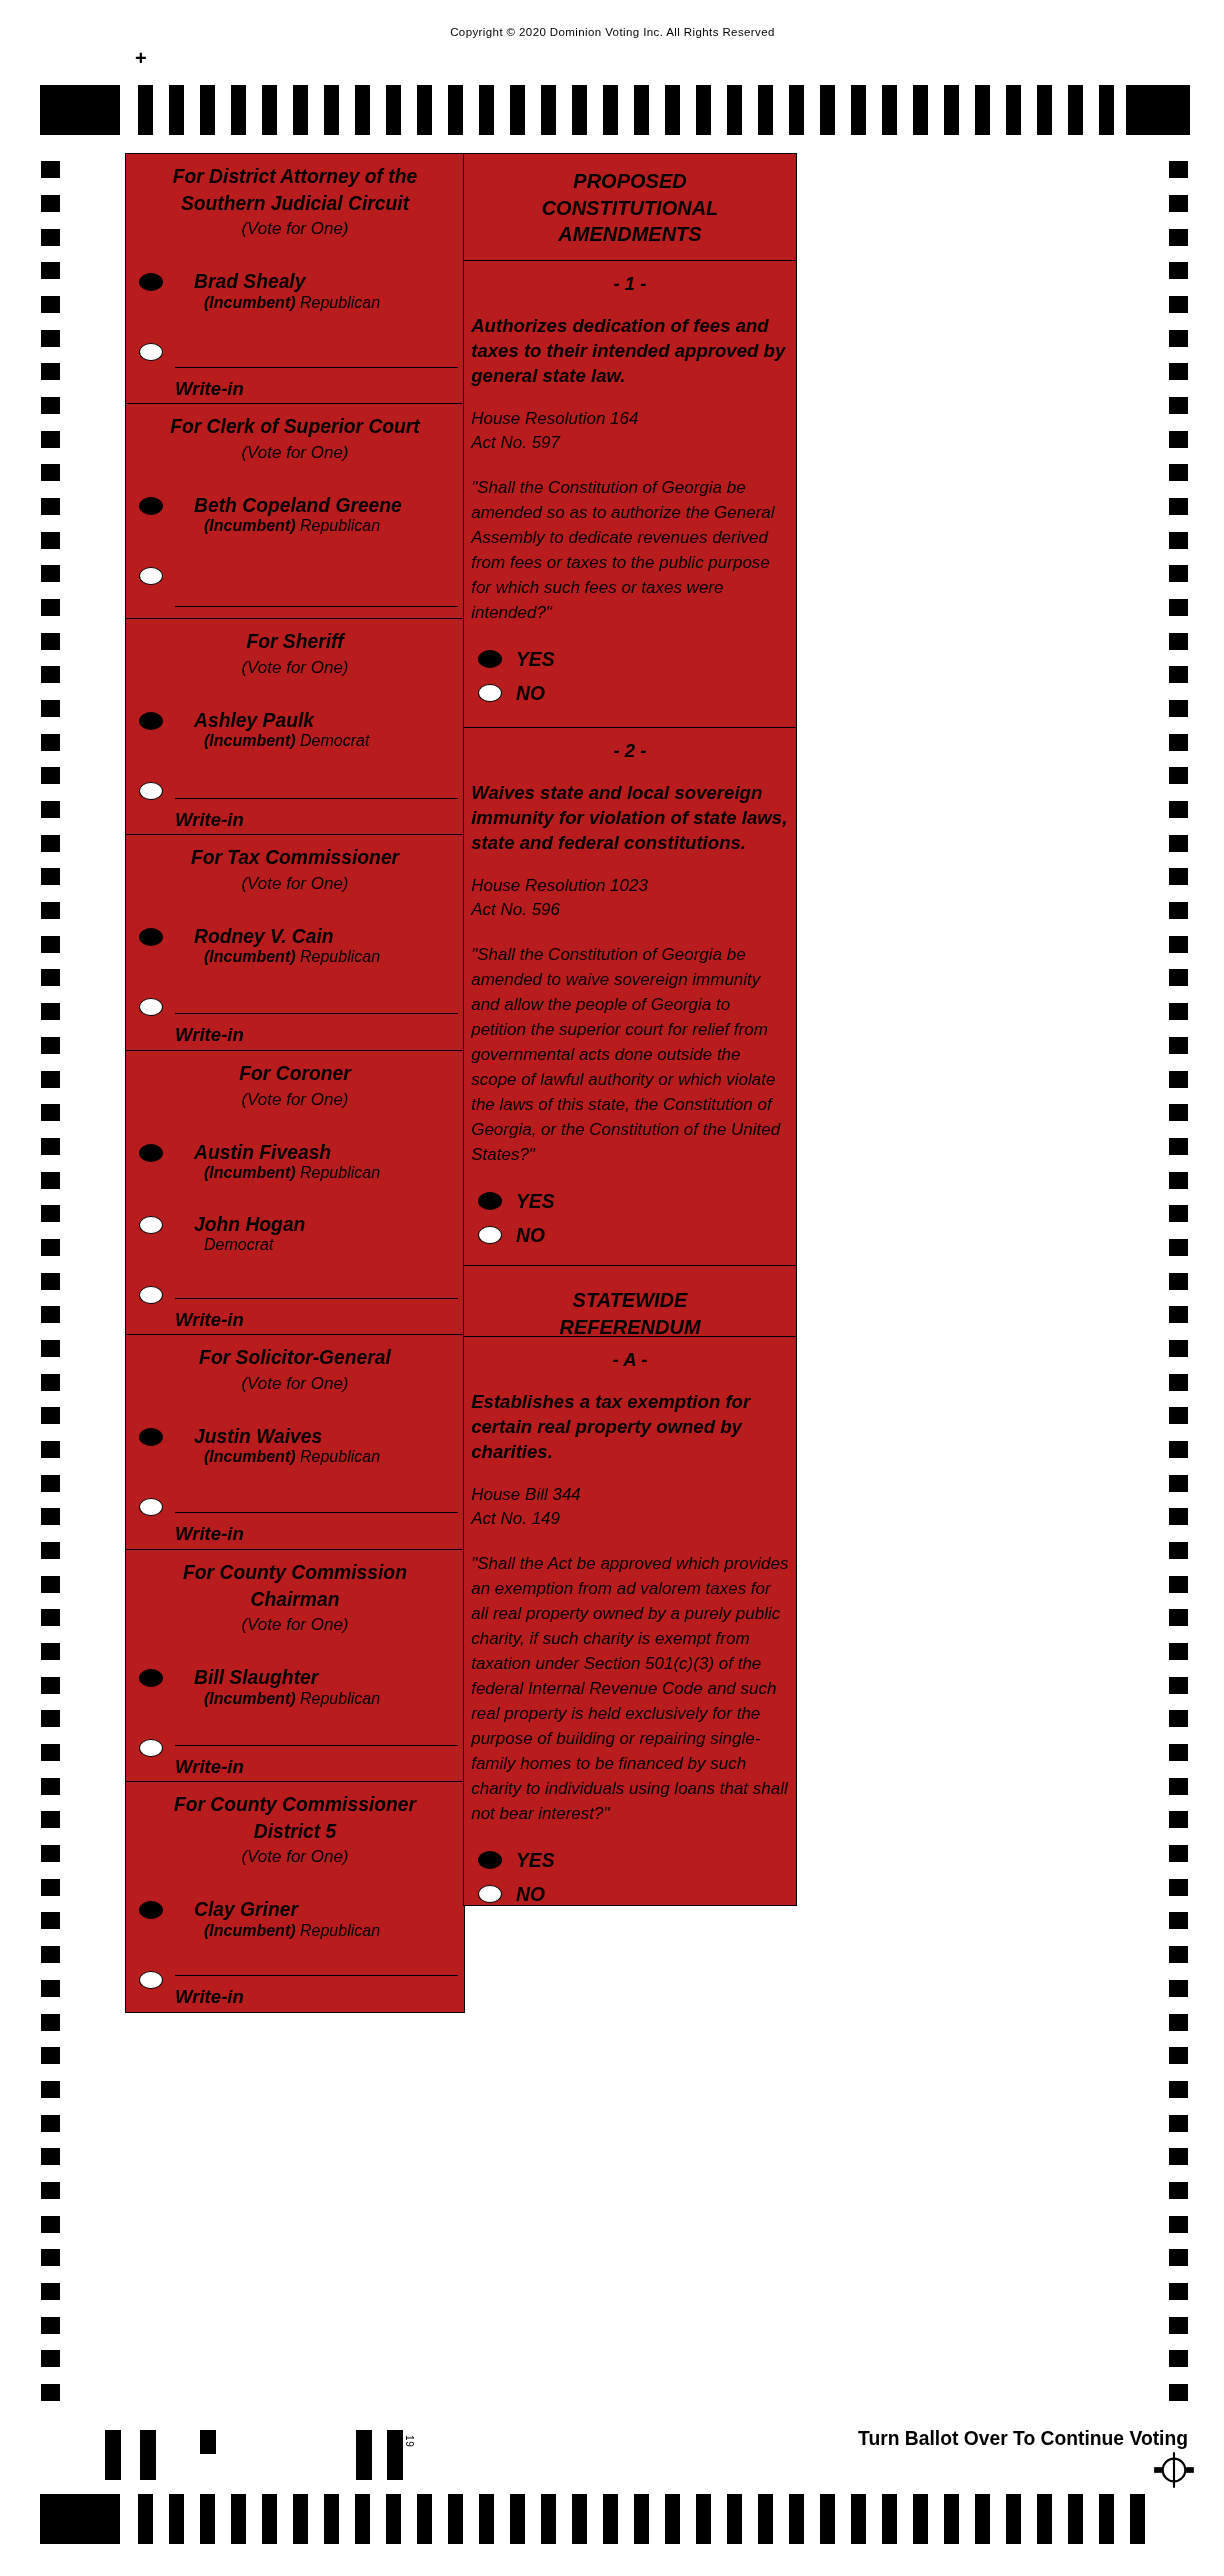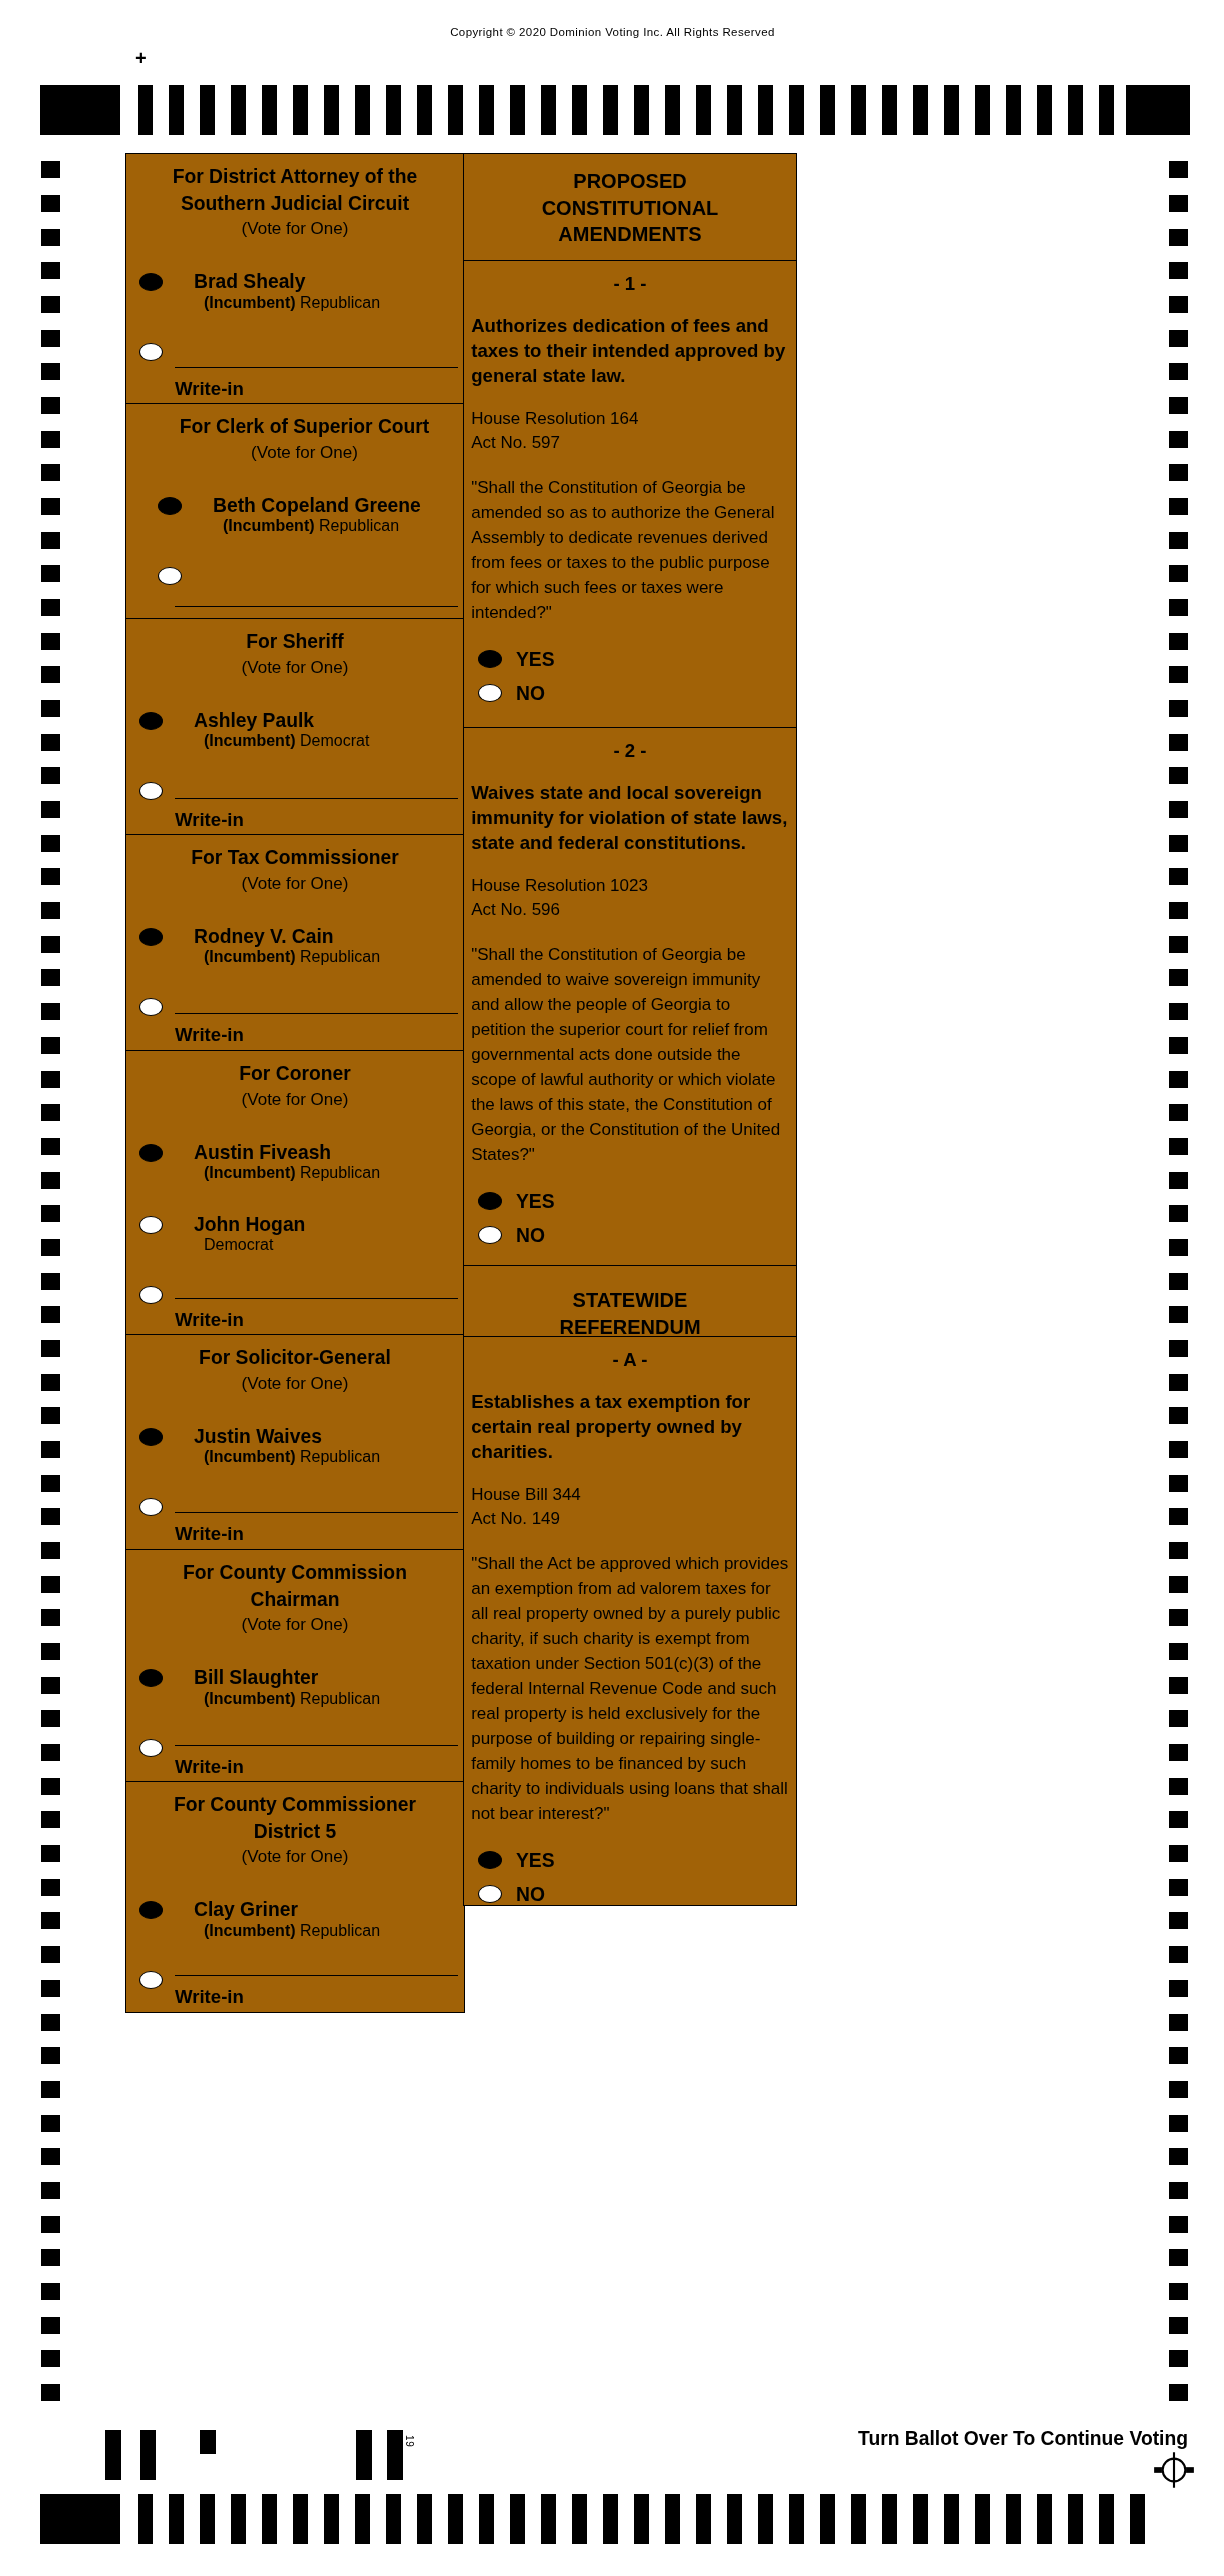--- a/index.html
+++ b/index.html
@@ -6,21 +6,21 @@
   #ballot{
     position:relative;width:1225px;height:2576px;background:#ffffff;
     font-family:"Liberation Sans", sans-serif;color:#000;overflow:hidden;
   }
   .copyright{position:absolute;top:26px;left:0;width:1225px;text-align:center;
     font-size:11.5px;letter-spacing:0.4px;}
   .plusmark{position:absolute;left:135px;top:47px;font-size:20px;font-weight:bold;}
   .band-block{position:absolute;background:#000;}
   .band-bars{position:absolute;background:repeating-linear-gradient(90deg,#000 0px,#000 15px,#fff 15px,#fff 31px);}
   .side-mark{position:absolute;width:18.6px;height:16.5px;background:#000;}
-  .cbox{position:absolute;border:1.4px solid #000;box-sizing:border-box;background:#a16207;}
+  .cbox{position:absolute;border:1.4px solid #000;box-sizing:border-box;background:#b91c1c;font-style:italic;}
   .ctitle{font-weight:bold;font-size:19.3px;line-height:26.5px;text-align:center;padding-top:10px;}
   .ctitle .tline{padding:0 4.3px;}
   .cvote{font-size:17px;line-height:24px;text-align:center;}
   .cands{margin-top:30px;}
   .cand{position:relative;min-height:42px;margin-bottom:30px;padding-left:68px;}
   .oval{width:24px;height:18px;border:1.4px solid #000;border-radius:50%;
     box-sizing:border-box;background:#fff;}
   .oval.filled{background:#000;}
   .cand .oval{position:absolute;left:13px;top:2.1px;}
   .cname{font-weight:bold;font-size:19.3px;line-height:21.5px;}
@@ -234,21 +234,21 @@
           <div class="cname">Brad Shealy</div>
           <div class="cparty"><b>(Incumbent) </b>Republican</div>
         </div>
         <div class="oval empty-oval"></div>
       </div>
       <div class="writein">
         <div class="writein-line"></div>
         <div class="writein-label">Write-in</div>
       </div>
     </div>
-    <div class="cbox" style="left: 125px; width: 340px; top: 403px; height: 241px; padding-left: 19px;">
+    <div class="cbox" style="left: 125px; width: 340px; top: 403px; height: 241px;">
       <div class="ctitle">
         <div class="tline">For Clerk of Superior Court</div>
       </div>
       <div class="cvote">(Vote for One)</div>
       <div class="cands">
         <div class="cand">
           <div class="oval filled"></div>
           <div class="cname">Beth Copeland Greene</div>
           <div class="cparty"><b>(Incumbent) </b>Republican</div>
         </div>

